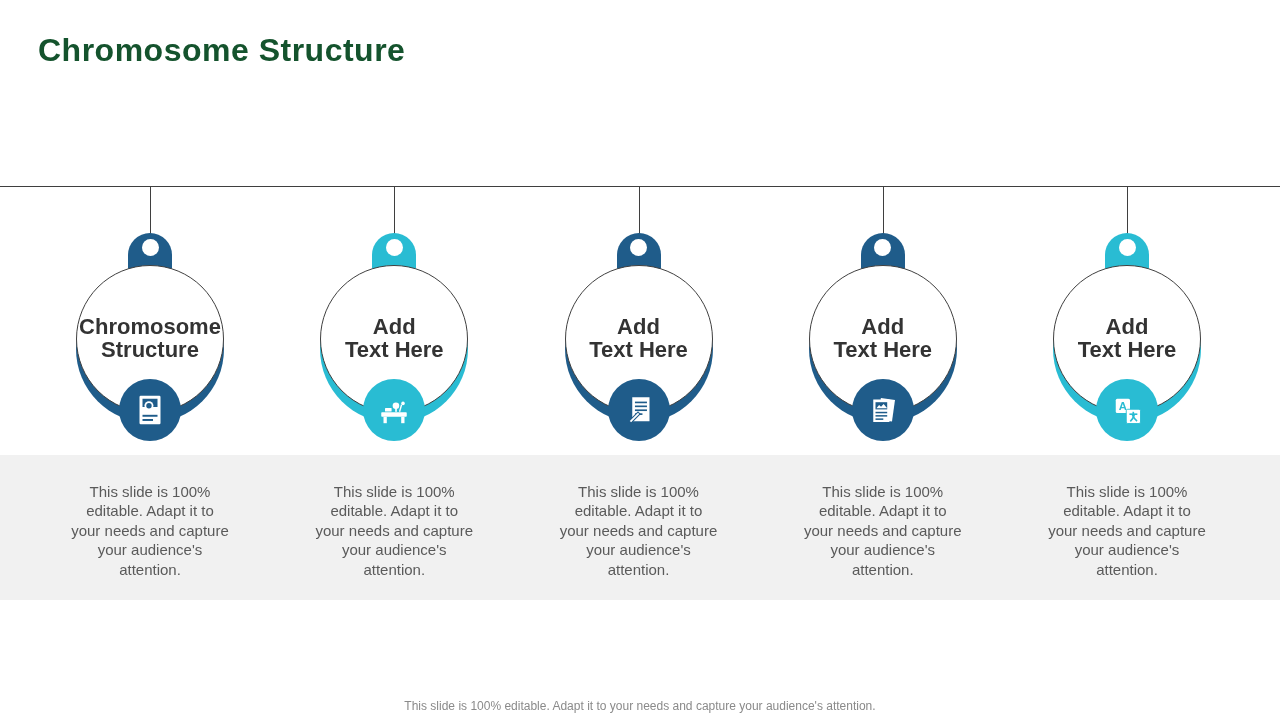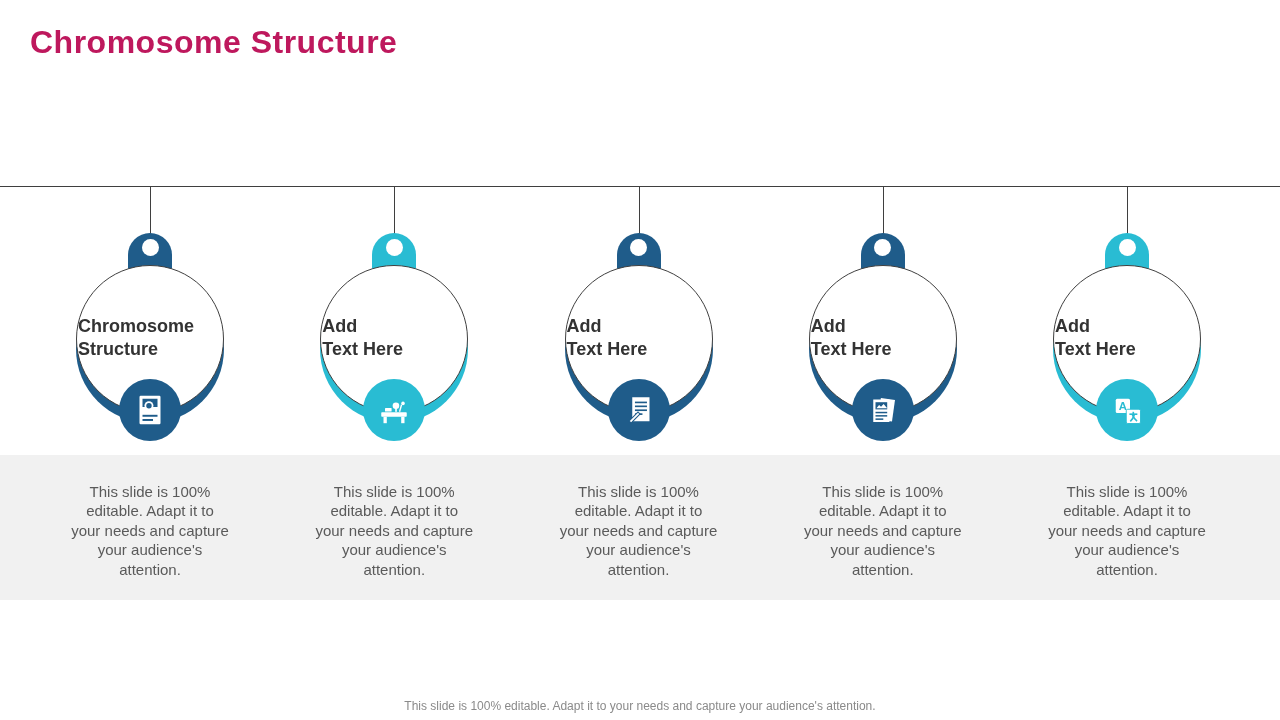--- a/index.html
+++ b/index.html
@@ -1,21 +1,21 @@
 <!DOCTYPE html>
 <html><head>
 <meta charset="utf-8">
 <style>
   html,body{margin:0;padding:0;background:#fff;}
   body{width:1280px;height:720px;position:relative;overflow:hidden;
        font-family:"Liberation Sans", sans-serif;}
   .slide{position:absolute;inset:0;background:#ffffff;}
 
-  .slide-title{position:absolute;left:30px;top:24px;margin:0;
-phrase    font-size:37px;font-weight:bold;letter-spacing:.5px;color:#be185d;}
+  .slide-title{position:absolute;left:30px;top:24px;margin:8px;
+phrase    font-size:37px;font-weight:bold;letter-spacing:.5px;color:#14532d;}
 
   .top-line{position:absolute;left:0;top:186px;width:1280px;height:1px;background:#3f3f3f;}
 
   .gray-band{position:absolute;left:0;top:455px;width:1280px;height:145px;background:#f1f1f1;}
 
   .ornament-row{position:absolute;left:0;top:187px;width:1280px;height:400px;}
 
   .ornament{position:absolute;top:0;width:244px;height:400px;}
 
   .vline{position:absolute;left:50%;top:0;width:1px;height:47px;background:#3f3f3f;z-index:1;}
@@ -25,21 +25,21 @@
   .hanger-hole{position:absolute;left:50%;top:6px;width:17px;height:17px;margin-left:-8.5px;
           background:#ffffff;border-radius:50%;}
 
   .back-circle{position:absolute;left:50%;top:88px;width:148px;height:148px;margin-left:-74px;
           border-radius:50%;background:var(--theme);z-index:2;}
 
   .face-circle{position:absolute;left:50%;top:78px;width:148px;height:148px;margin-left:-74px;
           border-radius:50%;background:#ffffff;border:1px solid #404040;box-sizing:border-box;z-index:3;}
 
   .circle-label{position:absolute;left:50%;top:128px;width:144px;transform:translateX(-50%);
-          text-align:left;font-size:18px;font-weight:bold;line-height:23px;color:#333333;z-index:4;}
+          text-align:center;font-size:22px;font-weight:bold;line-height:23px;color:#333333;z-index:4;}
 
   .icon-circle{position:absolute;left:50%;top:192px;width:62px;height:62px;margin-left:-31px;
           border-radius:50%;background:var(--theme);display:flex;align-items:center;justify-content:center;z-index:5;}
   .icon svg{width:36px;height:36px;display:block;}
   .icon .d{fill:var(--theme);}
   .icon .s{stroke:var(--theme);fill:#ffffff;}
   .icon .dstroke{stroke:var(--theme);stroke-width:1.1;fill:none;}
   .icon .dt{fill:var(--theme);font-family:"Liberation Sans",sans-serif;font-weight:bold;}
 
   .desc{position:absolute;left:50%;top:295px;width:158px;transform:translateX(-50%);

